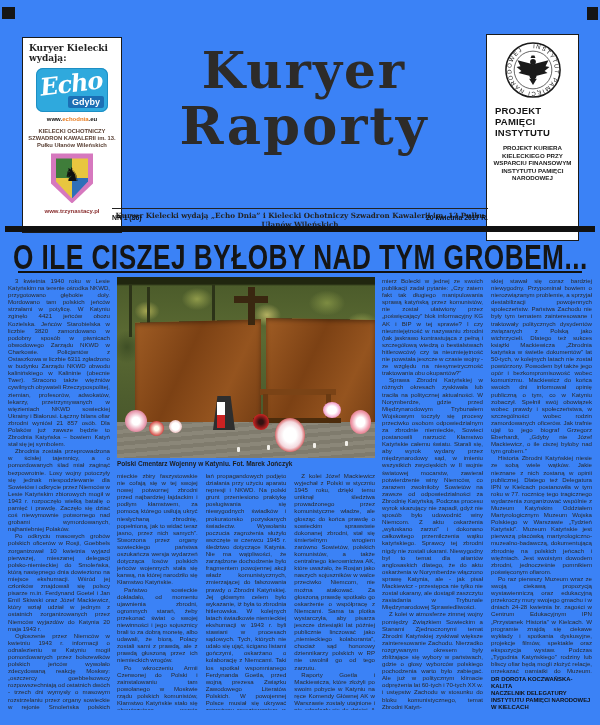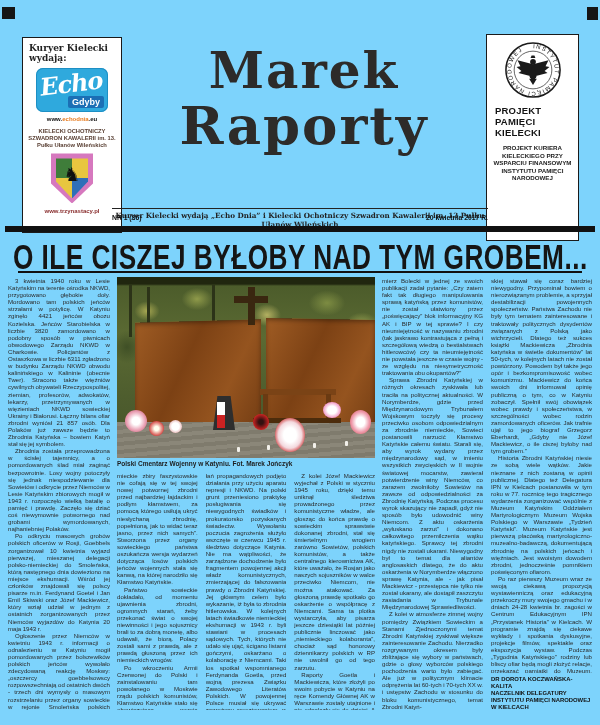--- a/index.html
+++ b/index.html
@@ -1,16 +1,16 @@
 <!DOCTYPE html>
 <html lang="pl"><head>
 <meta charset="utf-8">
 <style>
   html,body{margin:0;padding:0;background:#ffffff;}
-  .page{position:relative;width:600px;height:725px;background:#7dd3fc;overflow:hidden;
+  .page{position:relative;width:600px;height:725px;background:#3b82f6;overflow:hidden;
         font-family:"Liberation Sans",sans-serif;color:#1a1a1a;}
   
   .mark{position:absolute;background:#151515;}
   .mark-tl{left:2px;top:7px;width:13px;height:12px;}
   .mark-tr{right:2px;top:7px;width:11px;height:13px;}
 
   
   .left-box{position:absolute;left:22px;top:37px;width:100px;height:196px;
             border:1.5px solid #1a1a1a;background:#fff;padding:5px 4px;box-sizing:border-box;
             text-align:center;}
@@ -141,27 +141,27 @@
         <path d="M30 24 L14 20 L17 26 L13 27 L18 31 L15 33 L26 36 Z"></path>
         <path d="M30 24 L46 20 L43 26 L47 27 L42 31 L45 33 L34 36 Z"></path>
         <circle cx="30" cy="21.5" r="3"></circle>
         <path d="M27.5 17.5 h5 l-1 -2.6 h-3 z"></path>
         <path d="M26 39 l4 6.5 l4 -6.5 z"></path>
       </g>
     </svg>
     <div class="ipn-name">
       <div>PROJEKT</div>
       <div>PAMIĘCI</div>
-      <div>KIELECKI</div>
+      <div>INSTYTUTU</div>
     </div>
     <div class="ipn-project">PROJEKT KURIERA KIELECKIEGO PRZY WSPARCIU FINANSOWYM INSTYTUTU PAMIĘCI NARODOWEJ</div>
   </div>
 
   <div class="title-block">
-    <div class="title-l1">Marek</div>
+    <div class="title-l1">Kuryer</div>
     <div class="title-l2">Raporty</div>
   </div>
 
   <div class="pub-bar">Kuryer Kielecki wydają „Echo Dnia” i Kielecki Ochotniczy Szwadron Kawalerii im. 13 Pułku Ułanów Wileńskich</div>
   <div class="issue-row">
     <span>NR 1 (36)</span>
     <span>20 kwietnia 2017 R.</span>
   </div>
   <div class="thick-rule"></div>
 

